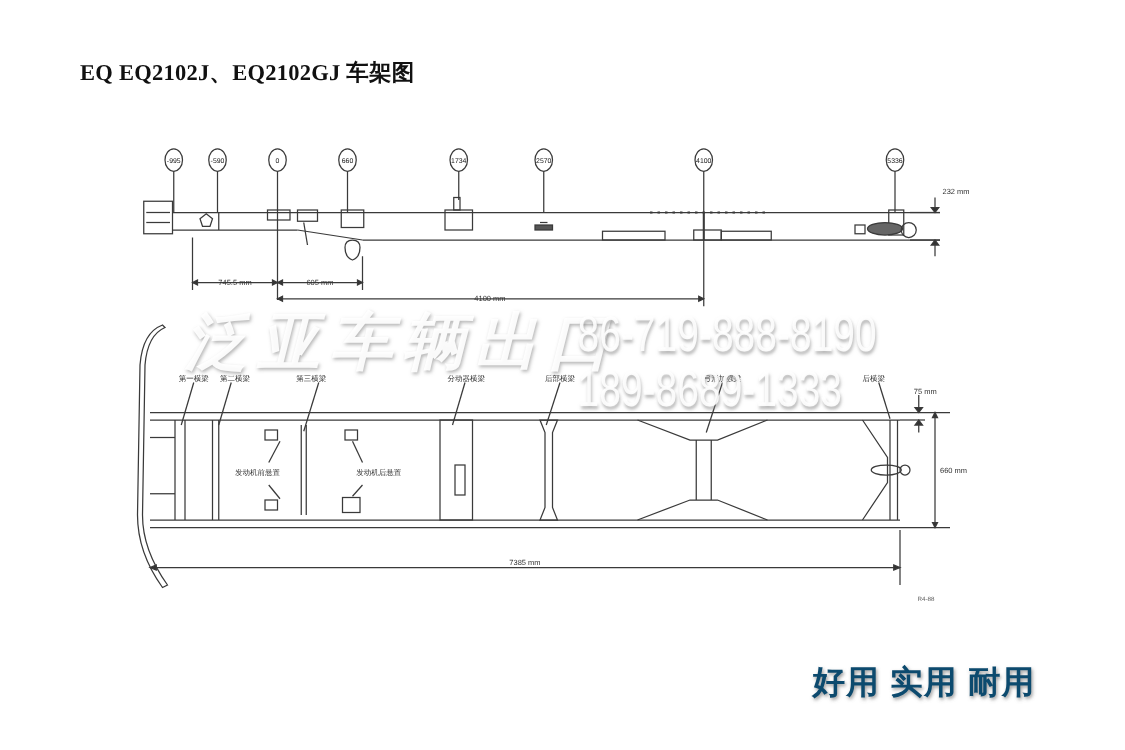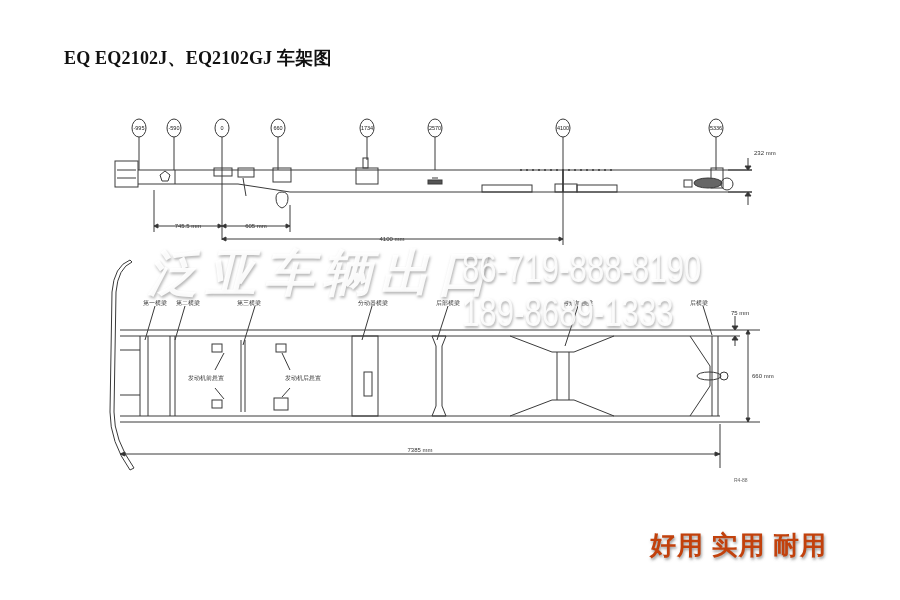--- a/index.html
+++ b/index.html
@@ -5,21 +5,21 @@
   html,body{margin:0;padding:0;background:#ffffff;}
   body{width:900px;height:600px;position:relative;overflow:hidden;font-family:"Liberation Serif",serif;}
   .title{position:absolute;left:64px;top:46px;font-family:"Liberation Serif","DejaVu Serif",serif;font-weight:bold;font-size:18px;color:#111;letter-spacing:0.2px;}
   svg.drawing{position:absolute;left:0;top:0;}
   .dim{font-family:"Liberation Sans",sans-serif;font-size:6px;fill:#333;}
   .lbl{font-family:"DejaVu Sans",sans-serif;font-size:6px;fill:#333;}
   .bub{font-family:"Liberation Sans",sans-serif;font-size:5.5px;fill:#222;}
   .wm1{position:absolute;left:148px;top:240px;font-family:"DejaVu Serif",serif;font-style:italic;font-weight:bold;font-size:50px;color:rgba(255,255,255,0.92);text-shadow:1px 2px 3px rgba(120,120,120,0.55);letter-spacing:8px;white-space:nowrap;}
   .wm2{position:absolute;left:462px;top:246px;font-family:"Liberation Sans",sans-serif;font-size:40px;color:rgba(255,255,255,0.9);text-shadow:1px 2px 3px rgba(130,130,130,0.6);white-space:nowrap;transform:scaleX(0.78);transform-origin:left top;}
   .wm3{position:absolute;left:462px;top:290px;font-family:"Liberation Sans",sans-serif;font-size:40px;color:rgba(255,255,255,0.9);text-shadow:1px 2px 3px rgba(130,130,130,0.6);white-space:nowrap;transform:scaleX(0.78);transform-origin:left top;}
-  .slogan{position:absolute;left:650px;top:528px;font-family:Liberation Serif, serif;font-weight:bold;font-size:26px;color:#c2410c;text-shadow:1px 2px 3px rgba(110,110,110,0.7);white-space:nowrap;letter-spacing:1px;text-align:center;}
+  .slogan{position:absolute;left:650px;top:528px;font-family:Liberation Sans, sans-serif;font-weight:bold;font-size:26px;color:#0c4a6e;text-shadow:1px 2px 3px rgba(110,110,110,0.7);white-space:nowrap;letter-spacing:1px;text-align:center;}
   .code{position:absolute;left:734px;top:477px;font-family:"Liberation Sans",sans-serif;font-size:5px;color:#666;}
 </style>
 </head>
 <body>
 
 <div class="title">EQ EQ2102J、EQ2102GJ 车架图</div>
 
 <svg class="drawing" width="900" height="600" viewBox="0 0 900 600">
   <g stroke="#3a3a3a" fill="none" stroke-width="1">
 

